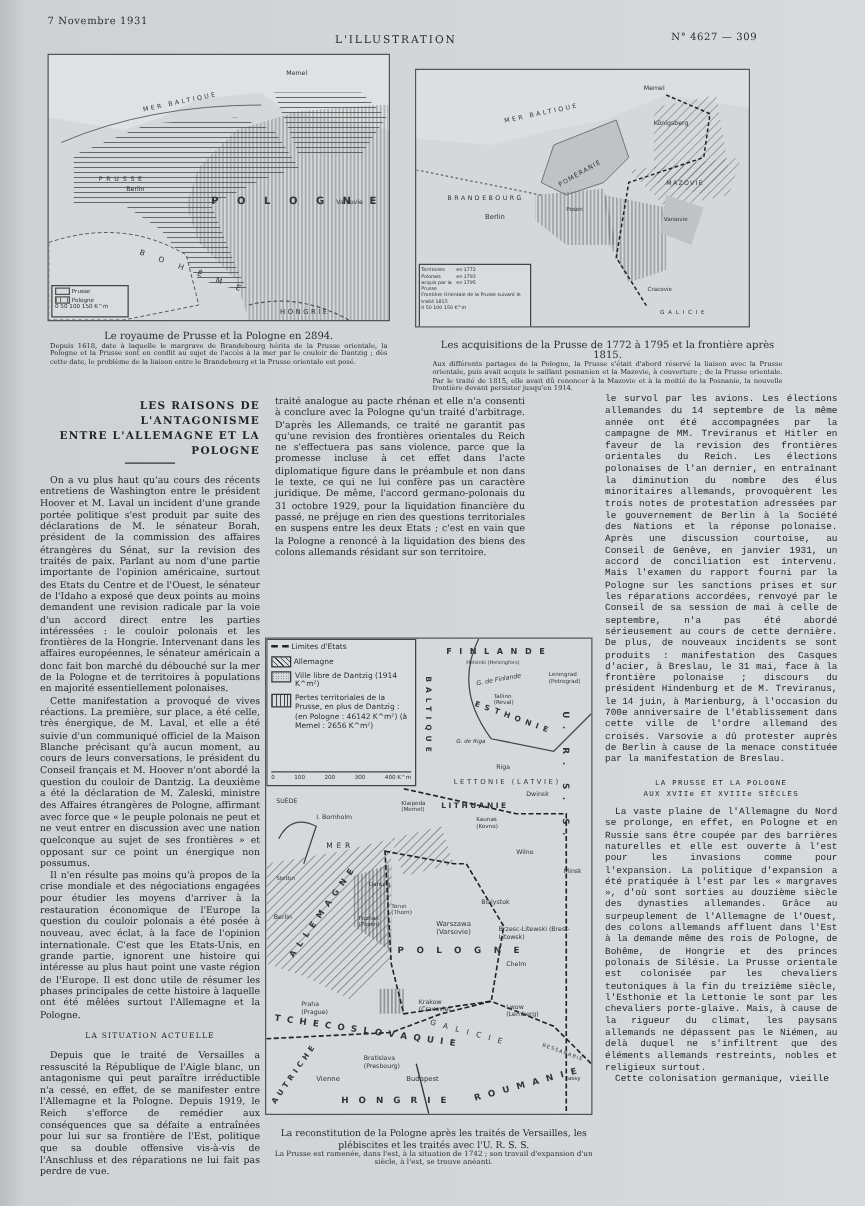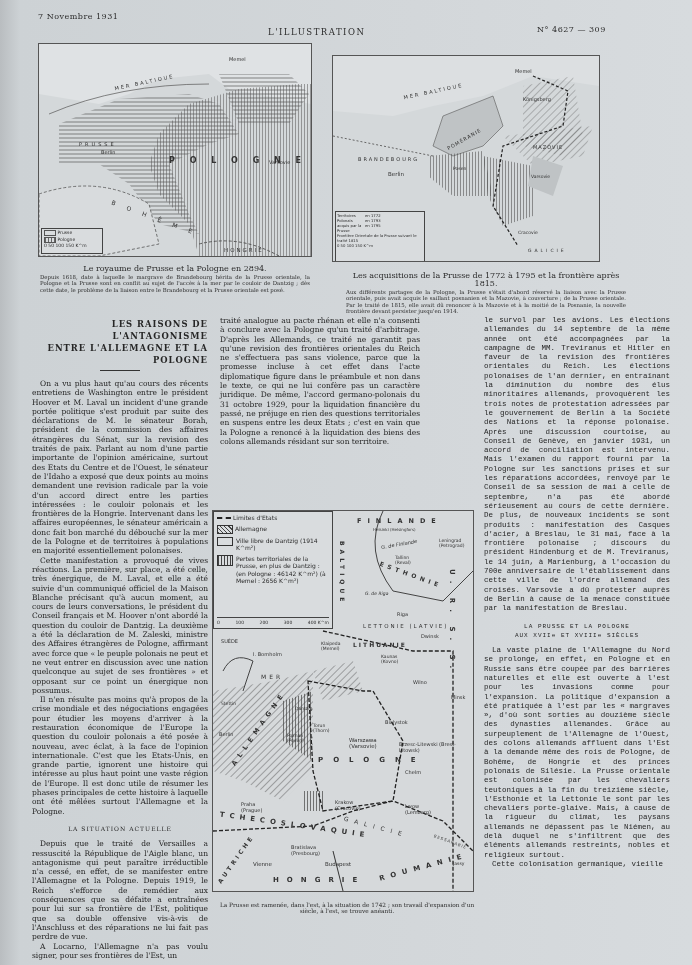--- a/index.html
+++ b/index.html
@@ -113,21 +113,20 @@
 
   <div class="col" style="left:32px;top:318px;width:176px;">
     <div class="h1">LES RAISONS DE L'ANTAGONISME</div>
     <div class="h1">ENTRE L'ALLEMAGNE ET LA POLOGNE</div>
     <div class="rule"></div>
     <p>On a vu plus haut qu'au cours des récents entretiens de Washington entre le président Hoover et M. Laval un incident d'une grande portée politique s'est produit par suite des déclarations de M. le sénateur Borah, président de la commission des affaires étrangères du Sénat, sur la revision des traités de paix. Parlant au nom d'une partie importante de l'opinion américaine, surtout des Etats du Centre et de l'Ouest, le sénateur de l'Idaho a exposé que deux points au moins demandent une revision radicale par la voie d'un accord direct entre les parties intéressées : le couloir polonais et les frontières de la Hongrie. Intervenant dans les affaires européennes, le sénateur américain a donc fait bon marché du débouché sur la mer de la Pologne et de territoires à populations en majorité essentiellement polonaises.</p>
     <p>Cette manifestation a provoqué de vives réactions. La première, sur place, a été celle, très énergique, de M. Laval, et elle a été suivie d'un communiqué officiel de la Maison Blanche précisant qu'à aucun moment, au cours de leurs conversations, le président du Conseil français et M. Hoover n'ont abordé la question du couloir de Dantzig. La deuxième a été la déclaration de M. Zaleski, ministre des Affaires étrangères de Pologne, affirmant avec force que « le peuple polonais ne peut et ne veut entrer en discussion avec une nation quelconque au sujet de ses frontières » et opposant sur ce point un énergique non possumus.</p>
     <p>Il n'en résulte pas moins qu'à propos de la crise mondiale et des négociations engagées pour étudier les moyens d'arriver à la restauration économique de l'Europe la question du couloir polonais a été posée à nouveau, avec éclat, à la face de l'opinion internationale. C'est que les Etats-Unis, en grande partie, ignorent une histoire qui intéresse au plus haut point une vaste région de l'Europe. Il est donc utile de résumer les phases principales de cette histoire à laquelle ont été mêlées surtout l'Allemagne et la Pologne.</p>
     <div class="h2">LA SITUATION ACTUELLE</div>
     <p>Depuis que le traité de Versailles a ressuscité la République de l'Aigle blanc, un antagonisme qui peut paraître irréductible n'a cessé, en effet, de se manifester entre l'Allemagne et la Pologne. Depuis 1919, le Reich s'efforce de remédier aux conséquences que sa défaite a entraînées pour lui sur sa frontière de l'Est, politique que sa double offensive vis-à-vis de l'Anschluss et des réparations ne lui fait pas perdre de vue.</p>
-    <p>A Locarno, l'Allemagne n'a pas voulu signer, pour ses frontières de l'Est, un</p>
   </div>
 
   <div class="col" style="left:220px;top:316px;width:200px;">
     <p style="text-indent:0;">traité analogue au pacte rhénan et elle n'a consenti à conclure avec la Pologne qu'un traité d'arbitrage. D'après les Allemands, ce traité ne garantit pas qu'une revision des frontières orientales du Reich ne s'effectuera pas sans violence, parce que la promesse incluse à cet effet dans l'acte diplomatique figure dans le préambule et non dans le texte, ce qui ne lui confère pas un caractère juridique. De même, l'accord germano-polonais du 31 octobre 1929, pour la liquidation financière du passé, ne préjuge en rien des questions territoriales en suspens entre les deux Etats ; c'est en vain que la Pologne a renoncé à la liquidation des biens des colons allemands résidant sur son territoire.</p>
   </div>
 
   <div class="fig" style="left:212px;top:510px;width:260px;height:380px;background:#d6d9db;">
     <svg width="260" height="380">
       <defs>
         <pattern id="dg3" width="5" height="5" patternUnits="userSpaceOnUse" patternTransform="rotate(45)">
@@ -206,20 +205,21 @@
     <span class="lab" style="left:78px;top:333px;font-size:5px;width:40px;white-space:normal;">Bratislava (Presbourg)</span>
     <span class="lab" style="left:40px;top:350px;font-size:5.5px;">Vienne</span>
     <span class="lab" style="left:112px;top:350px;font-size:5.5px;">Budapest</span>
     <span class="lab big" style="left:6px;top:368px;font-size:6px;letter-spacing:3px;transform:rotate(-55deg);transform-origin:left;">AUTRICHE</span>
     <span class="lab big" style="left:60px;top:365px;font-size:7px;letter-spacing:8px;">HONGRIE</span>
     <span class="lab big" style="left:165px;top:352px;font-size:7px;letter-spacing:6px;transform:rotate(-15deg);">ROUMANIE</span>
     <span class="lab" style="left:220px;top:328px;font-size:4px;letter-spacing:1px;transform:rotate(20deg);">BESSARABIE</span>
     <span class="lab" style="left:240px;top:350px;font-size:4.5px;">Jassy</span>
   </div>
   <div class="cap" style="left:218px;top:902px;width:258px;">
+    <span class="t" style="font-size:7.4px;line-height:9px;">La reconstitution de la Pologne après les traités de Versailles, les plébiscites et les traités avec l'U. R. S. S.</span>
     <span class="s" style="text-align:center;font-size:5.8px;">La Prusse est ramenée, dans l'est, à la situation de 1742 ; son travail d'expansion d'un siècle, à l'est, se trouve anéanti.</span>
   </div>
 
   <div class="col" style="left:484px;top:316px;width:186px;font-family:Liberation Mono, monospace;">
     <p style="text-indent:0;">le survol par les avions. Les élections allemandes du 14 septembre de la même année ont été accompagnées par la campagne de MM. Treviranus et Hitler en faveur de la revision des frontières orientales du Reich. Les élections polonaises de l'an dernier, en entraînant la diminution du nombre des élus minoritaires allemands, provoquèrent les trois notes de protestation adressées par le gouvernement de Berlin à la Société des Nations et la réponse polonaise. Après une discussion courtoise, au Conseil de Genève, en janvier 1931, un accord de conciliation est intervenu. Mais l'examen du rapport fourni par la Pologne sur les sanctions prises et sur les réparations accordées, renvoyé par le Conseil de sa session de mai à celle de septembre, n'a pas été abordé sérieusement au cours de cette dernière. De plus, de nouveaux incidents se sont produits : manifestation des Casques d'acier, à Breslau, le 31 mai, face à la frontière polonaise ; discours du président Hindenburg et de M. Treviranus, le 14 juin, à Marienburg, à l'occasion du 700e anniversaire de l'établissement dans cette ville de l'ordre allemand des croisés. Varsovie a dû protester auprès de Berlin à cause de la menace constituée par la manifestation de Breslau.</p>
     <div class="h2">
       <div>LA PRUSSE ET LA POLOGNE</div>
       <div>AUX XVIIe ET XVIIIe SIÈCLES</div>
     </div>
     <p>La vaste plaine de l'Allemagne du Nord se prolonge, en effet, en Pologne et en Russie sans être coupée par des barrières naturelles et elle est ouverte à l'est pour les invasions comme pour l'expansion. La politique d'expansion a été pratiquée à l'est par les « margraves », d'où sont sorties au douzième siècle des dynasties allemandes. Grâce au surpeuplement de l'Allemagne de l'Ouest, des colons allemands affluent dans l'Est à la demande même des rois de Pologne, de Bohême, de Hongrie et des princes polonais de Silésie. La Prusse orientale est colonisée par les chevaliers teutoniques à la fin du treizième siècle, l'Esthonie et la Lettonie le sont par les chevaliers porte-glaive. Mais, à cause de la rigueur du climat, les paysans allemands ne dépassent pas le Niémen, au delà duquel ne s'infiltrent que des éléments allemands restreints, nobles et religieux surtout.</p>

